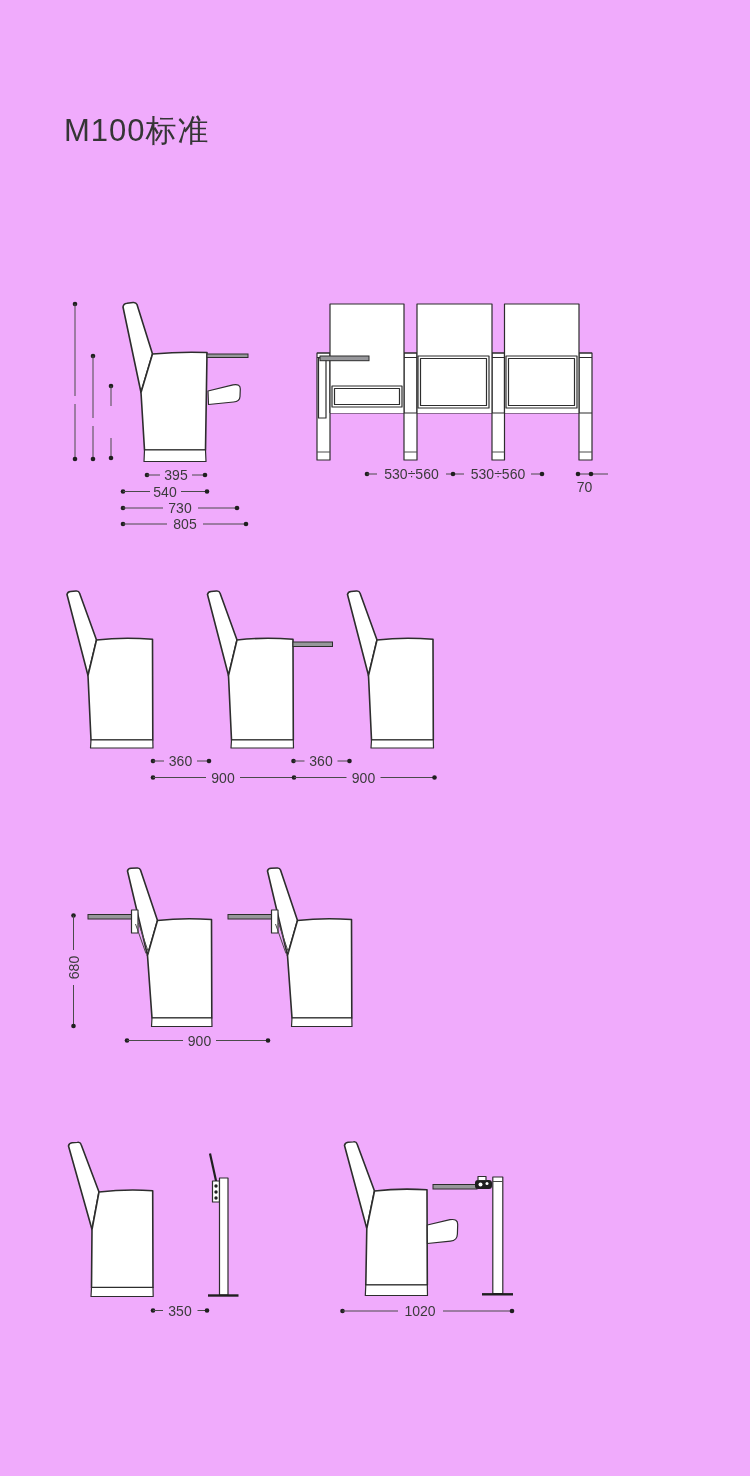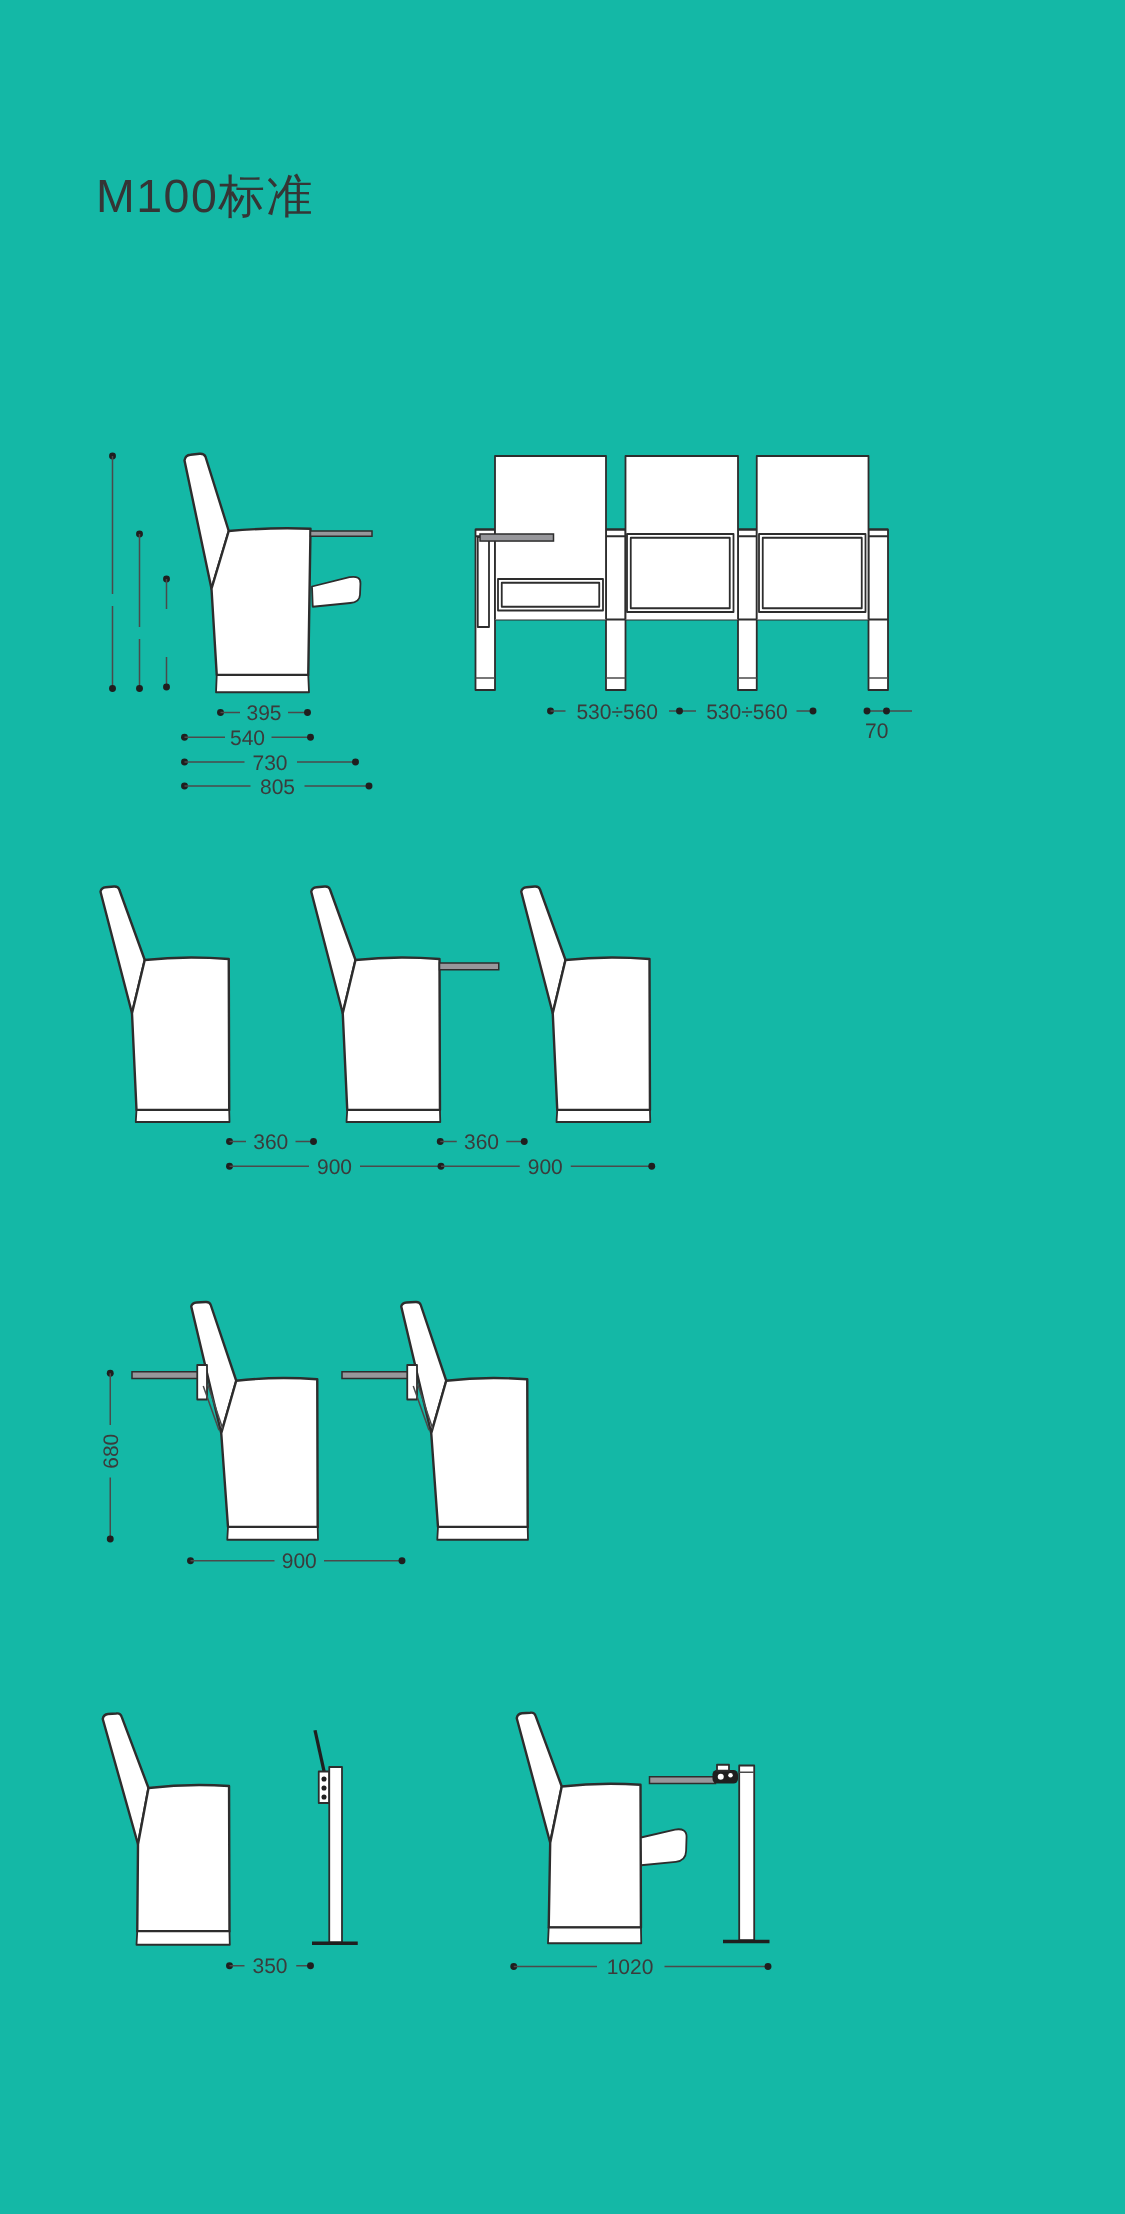--- a/index.html
+++ b/index.html
@@ -1,16 +1,16 @@
 <!DOCTYPE html>
 <html><head>
 <meta charset="utf-8">
 <style>
   html,body{margin:0;padding:0;background:#fff;}
-  .page{position:relative;width:750px;height:1476px;background:#14b8a6;overflow:hidden;
+  .page{position:relative;width:750px;height:1476px;background:#f0abfc;overflow:hidden;
         font-family:"Liberation Sans",sans-serif;}
   .title{position:absolute;left:64px;top:110px;font-size:31px;letter-spacing:1px;
          color:#353535;font-weight:400;}
   svg{position:absolute;left:0;top:0;}
   .ln{stroke:#4a4a4a;stroke-width:1;fill:none;}
   .sh{fill:#ffffff;stroke:#2d2d2d;stroke-width:1.6;stroke-linejoin:round;stroke-linecap:round;}
   .sh2{fill:#ffffff;stroke:#2d2d2d;stroke-width:1.2;stroke-linejoin:round;}
   .gray{fill:#97979b;stroke:#2d2d2d;stroke-width:1;}
   .dot{fill:#1f1f1f;}
   .dk{fill:#1f1f1f;stroke:none;}

